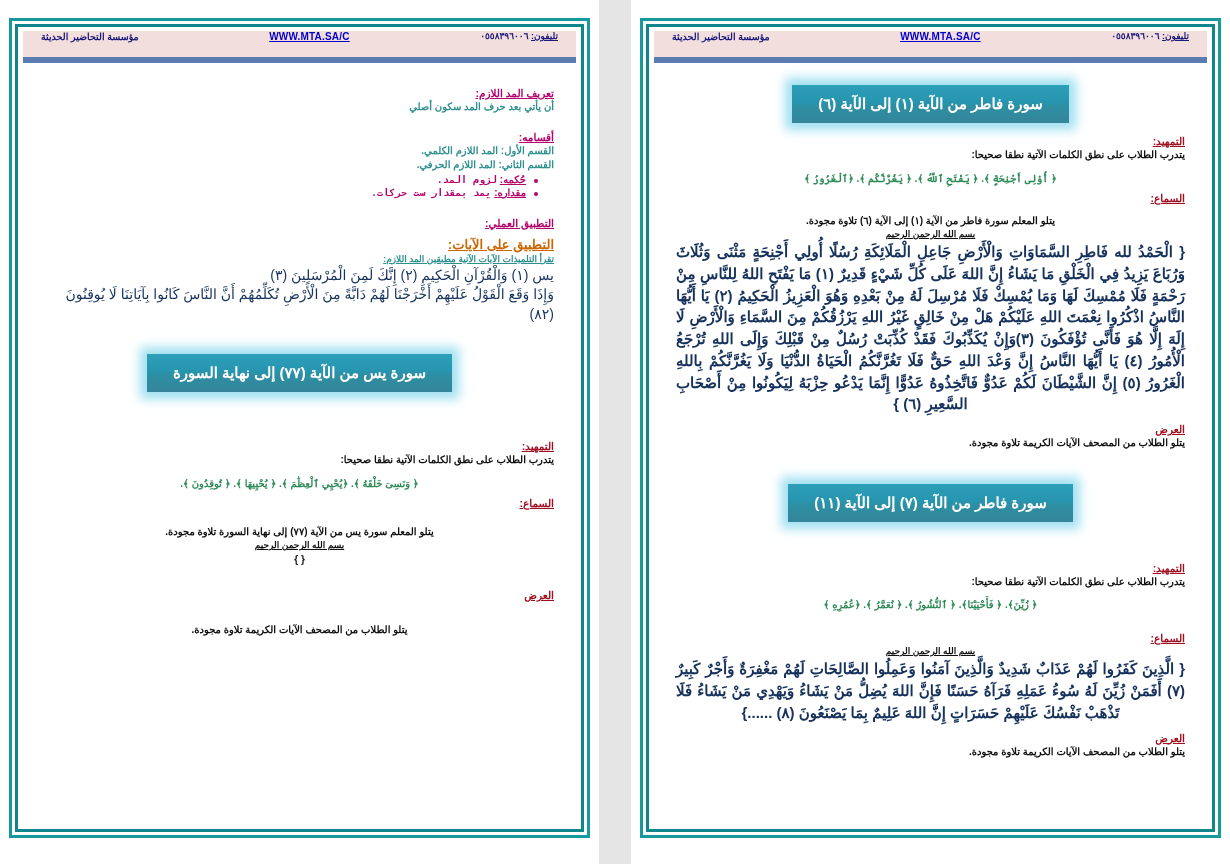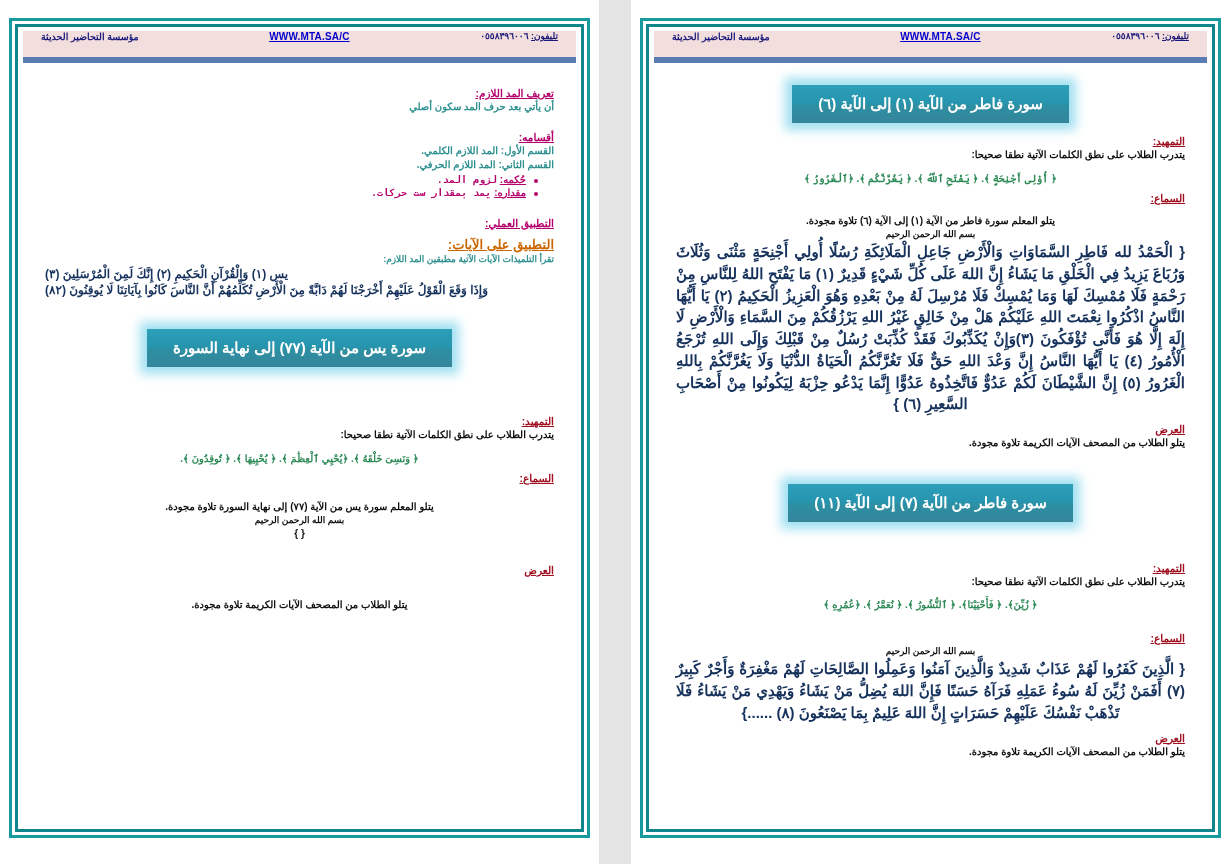--- a/index.html
+++ b/index.html
@@ -143,43 +143,43 @@
   }
   .para {
     font-size: 10px;
     color: #111111;
     font-weight: bold;
     margin: 1px 0;
     line-height: 1.35;
   }
   .para.teal { color: #2f9090; font-weight: bold; }
   .para.center { text-align: center; }
-  .para.small { font-size: 9px; }
+  .para.small { font-size: 9px; text-decoration: underline; }
   .quran {
     color: #2e8b57;
     font-size: 10px;
     font-weight: bold;
     text-align: center;
     margin: 11px 0 6px 0;
   }
   .ayah-block {
     color: #16325c;
     font-size: 15px;
     font-weight: bold;
     text-align: justify;
     text-align-last: center;
     line-height: 1.45;
     margin: 1px 0;
     direction: rtl;
   }
   .ayah-line {
     color: #16325c;
-    font-size: 12px;
-    font-weight: bold;
-    text-align: left;
+    font-size: 14px;
+    font-weight: normal;
+    text-align: right;
     line-height: 1.4;
   }
   ul.bullets {
     list-style: none;
     margin: 2px 0;
     padding: 0 16px 0 0;
   }
   ul.bullets li {
     font-size: 10px;
     font-weight: bold;

